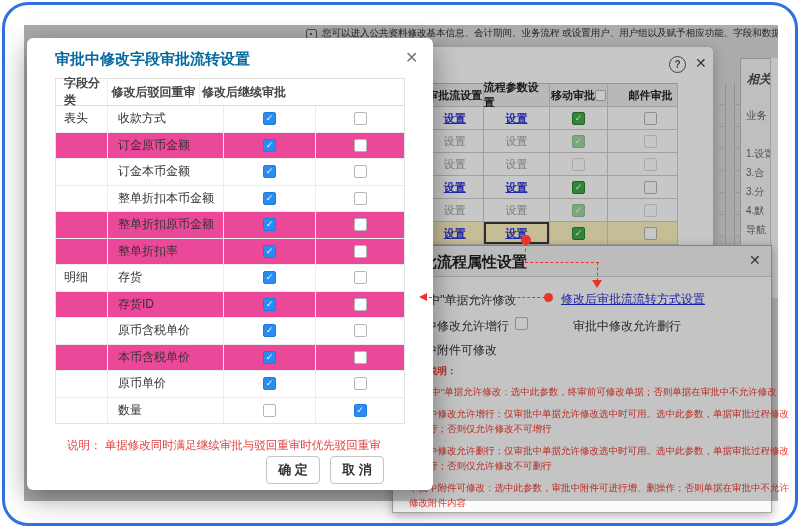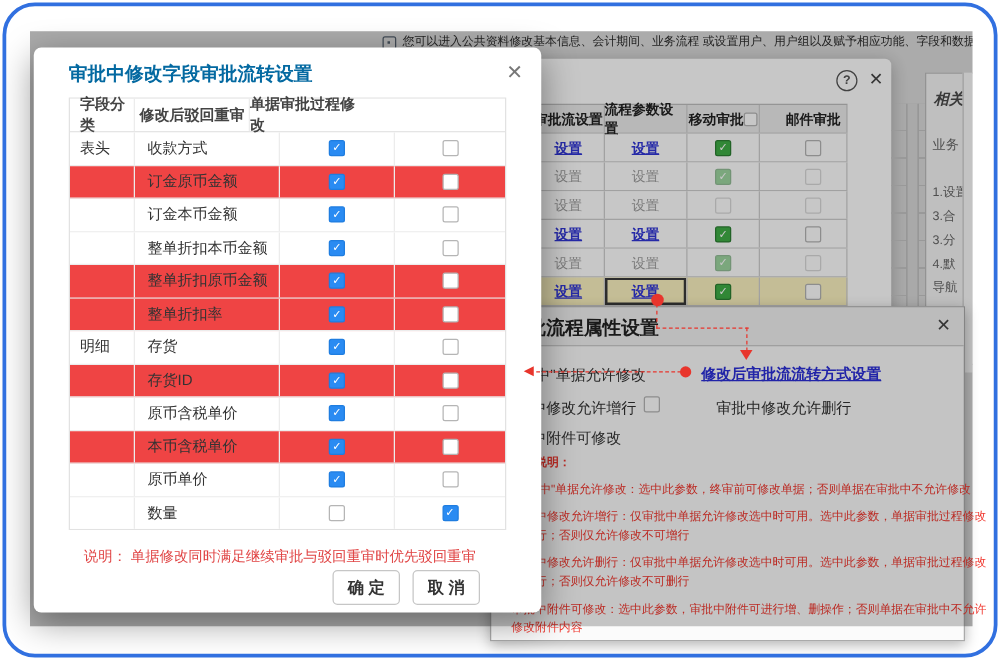--- a/index.html
+++ b/index.html
@@ -42,32 +42,32 @@
   .cb.green{background:#3fae46;border:1px solid #2c7f33;}
   .cb.blue::after,.cb.green::after{content:"✓";color:#fff;font-size:9px;font-weight:bold;line-height:1;}
   .cb.dim{opacity:.5;}
   .cb.sm{width:11px;height:11px;}
   
   .prop-dialog{left:392px;top:245px;width:378px;height:266px;background:#fbfbfb;border:1px solid #aaa;z-index:2;box-shadow:0 3px 10px rgba(0,0,0,.3);}
   .prop-title{left:14px;top:7px;font-size:15px;font-weight:bold;color:#222;white-space:nowrap;}
   .prop-titlebar{left:0;top:0;width:100%;height:30px;background:#f1f1f1;border-bottom:1px solid #ccc;}
   .prop-close{left:356px;top:6px;font-size:14px;color:#444;font-weight:bold;}
   .prop-label{font-size:12px;color:#333;white-space:nowrap;}
-  .flow-link{font-size:12px;font-weight:bold;color:#2b2fd8;text-decoration:underline;white-space:nowrap;}
+  .flow-link{font-size:12px;font-weight:normal;color:#2b2fd8;text-decoration:underline;white-space:nowrap;}
   .red-note{font-size:9.5px;line-height:15px;color:#f0372e;white-space:pre-line;}
   
   .overlay{left:24px;top:25px;width:754px;height:476px;background:rgba(0,0,0,.22);z-index:3;}
   
   .main-dialog{left:27px;top:38px;width:406px;height:452px;background:#fff;border-radius:6px;box-shadow:0 8px 28px rgba(0,0,0,.4);z-index:4;}
   .md-title{left:28px;top:12px;font-size:15px;font-weight:bold;color:#0369a1;}
   .md-close{left:378px;top:10px;font-size:16px;color:#777;}
   .f-table{left:28px;top:40px;width:350px;border:1px solid #e2e2e2;box-sizing:border-box;}
   .t-row{display:flex;height:25.5px;align-items:flex-end;border-bottom:1px solid #ececec;background:#fff;font-size:12px;}
   .t-row.hdr{height:26px;font-weight:bold;color:#444;border-bottom:1px solid #ddd;background:#fff;}
-  .t-row.alt{background:#ef4444;}
+  .t-row.alt{background:#ec4899;}
   .t-row:last-child{border-bottom:none;}
   .t-cell{height:100%;display:flex;align-items:center;box-sizing:border-box;border-right:1px solid #ececec;}
   .t-c0{width:52px;padding-left:8px;}
   .t-c1{width:116px;padding-left:10px;}
   .t-c2{width:92px;justify-content:center;}
   .t-c3{width:88px;justify-content:center;border-right:none;}
   .md-note{left:40px;top:400px;font-size:11.5px;color:#e04343;white-space:nowrap;}
   .btn{width:54px;height:28px;background:#fff;border:1px solid #c6c6c6;border-radius:4px;font-size:13px;color:#333;text-align:center;line-height:26px;box-sizing:border-box;font-weight:bold;}
   
   .anno{z-index:5;}
@@ -256,21 +256,21 @@
 
 <div class="abs overlay"></div>
 
 <div class="abs main-dialog">
   <div class="abs md-title">审批中修改字段审批流转设置</div>
   <div class="abs md-close">✕</div>
   <div class="abs f-table" id="fieldTable">
       <div class="t-row hdr">
         <div class="t-cell t-c0">字段分类</div>
         <div class="t-cell t-c2">修改后驳回重审</div>
-        <div class="t-cell t-c3">单据审批过程修改</div>
+        <div class="t-cell t-c3">修改后继续审批</div>
       </div>
       <div class="t-row">
         <div class="t-cell t-c0">表头</div>
         <div class="t-cell t-c1">收款方式</div>
         <div class="t-cell t-c2">
           <span class="cb blue"></span>
         </div>
         <div class="t-cell t-c3">
           <span class="cb off"></span>
         </div>

